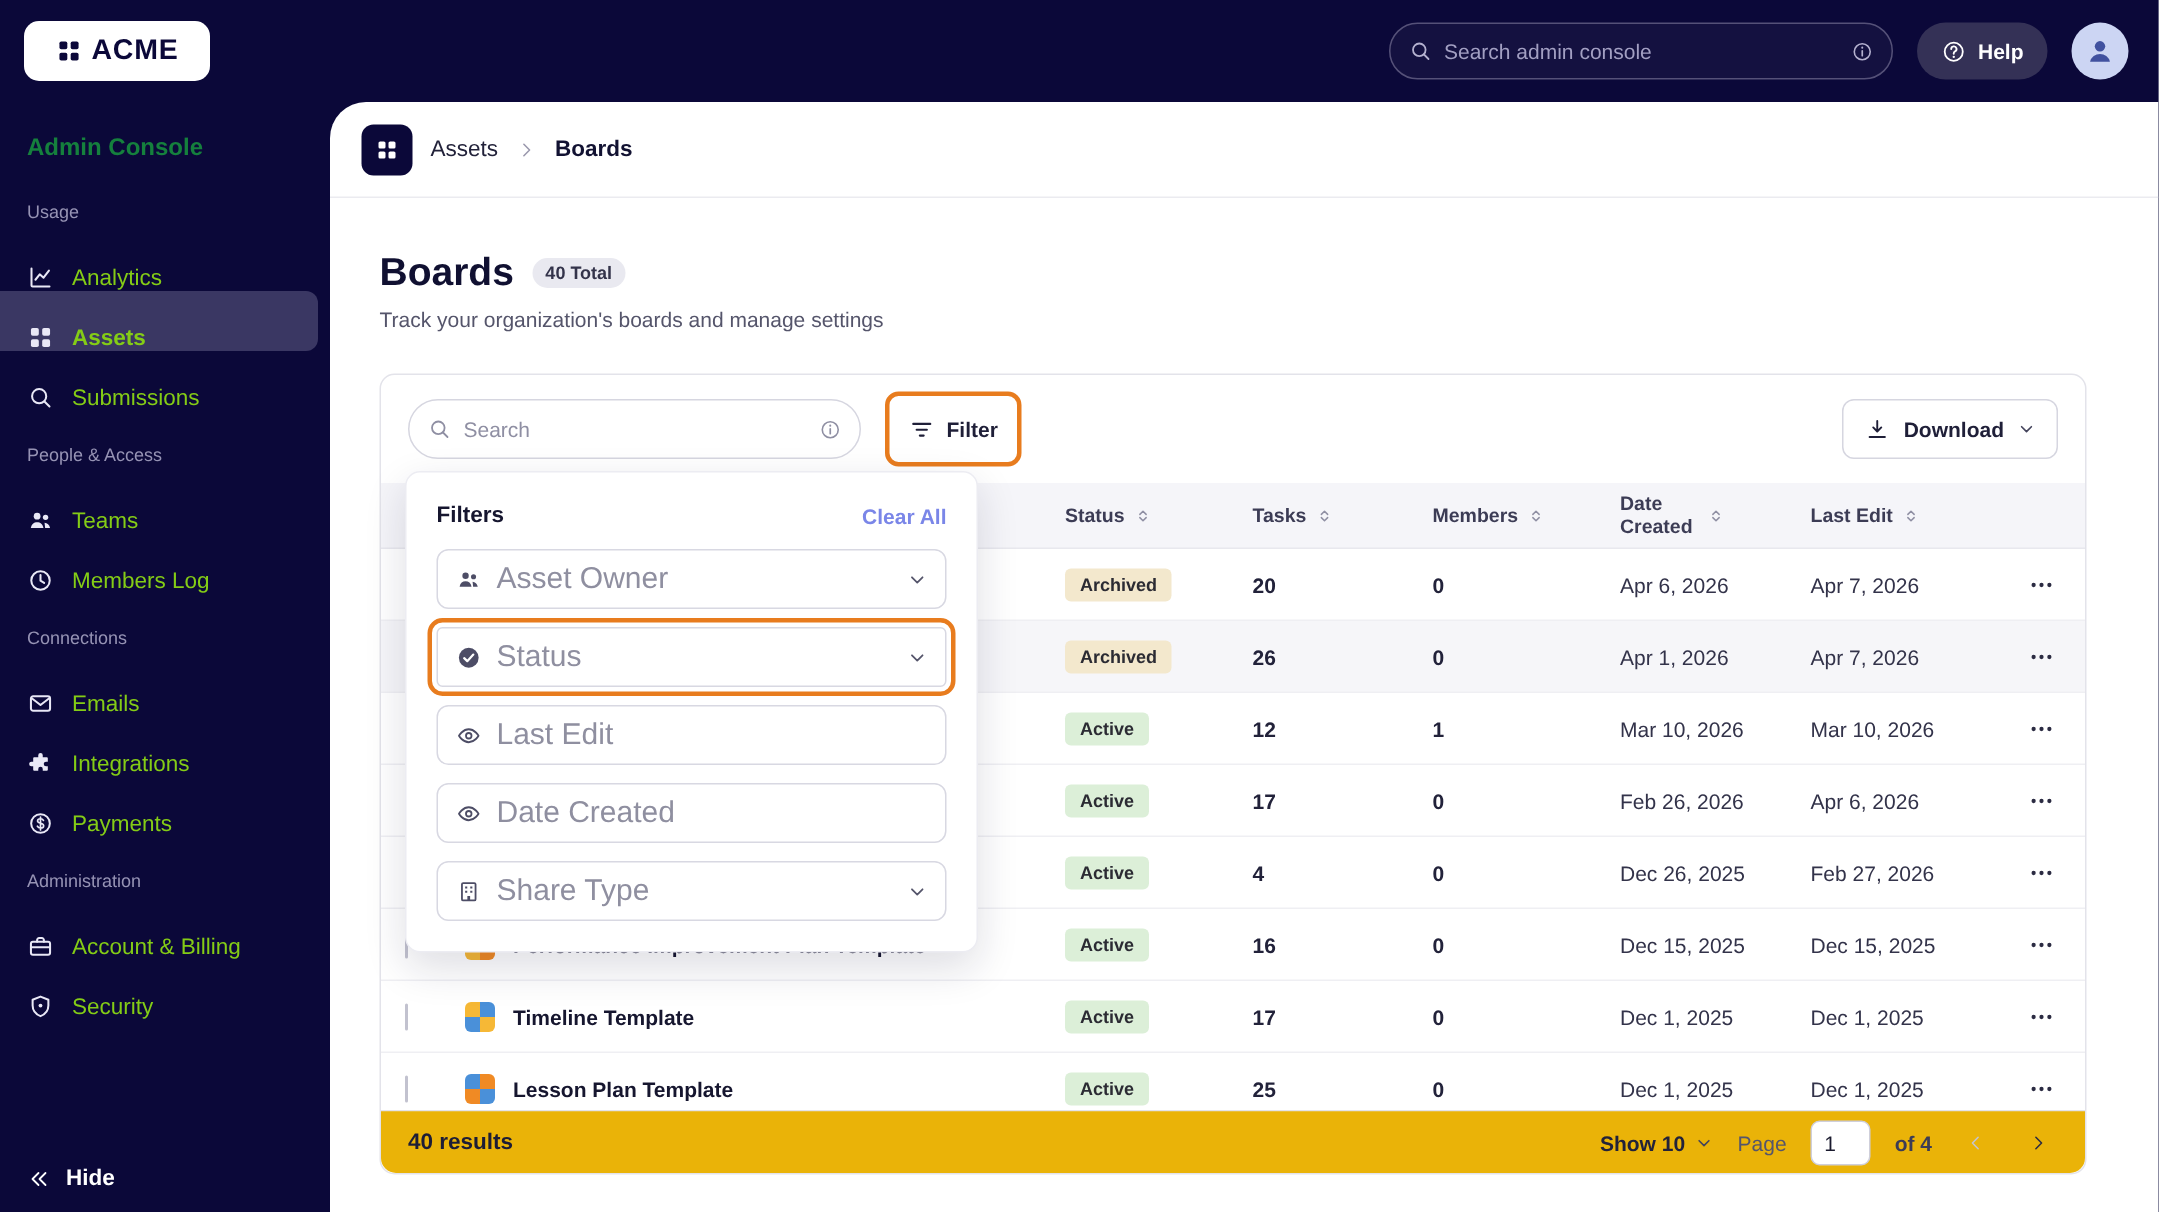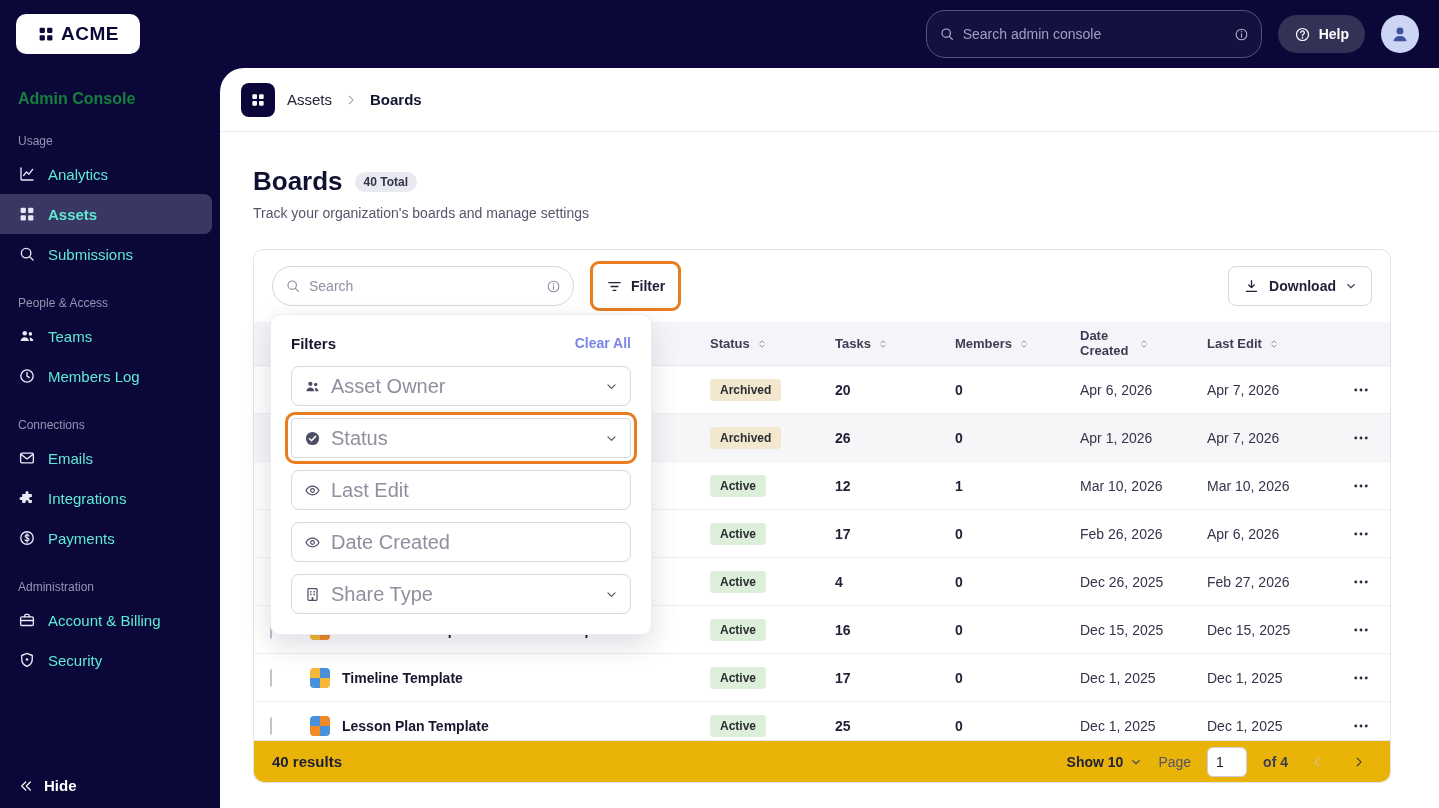--- a/index.html
+++ b/index.html
@@ -16,30 +16,30 @@
   .icn{display:inline-flex;width:18px;height:18px;flex:0 0 auto;}
   .icn svg{width:100%;height:100%;}
 
   
   .sidebar{width:220px;flex:0 0 220px;position:relative;color:#f2f1fa;padding-top:10px;}
   .logo-box{width:124px;height:40px;background:#fff;border-radius:10px;margin:4px 0 0 16px;display:flex;align-items:center;justify-content:center;gap:6px;color:var(--brand-navy);}
   .logo-box .icn{width:18px;height:18px;}
   .logo-text{font-weight:bold;font-size:19px;letter-spacing:.5px;color:var(--brand-navy);}
   .sb-title{font-size:16px;font-weight:bold;padding:36px 18px 4px 18px;color:#15803d;}
   .sb-heading{font-size:12px;color:#9693b4;margin:22px 0 6px 18px;}
-  .sb-item{height:40px;display:flex;align-items:center;gap:12px;padding-left:18px;margin-right:8px;border-radius:0 8px 8px 0;cursor:pointer;font-size:15px;color:#5eead4;}
+  .sb-item{height:40px;display:flex;align-items:flex-end;gap:12px;padding-left:18px;margin-right:8px;border-radius:0 8px 8px 0;cursor:pointer;font-size:15px;color:#84cc16;}
   .sb-item .icn{color:#e9e8f6;}
   .sb-item.active{background:#3a3763;font-weight:bold;}
   .sb-hide{position:absolute;left:18px;bottom:14px;display:flex;align-items:center;gap:10px;font-size:15px;font-weight:bold;cursor:pointer;color:#fff;}
   .sb-hide .icn{width:16px;height:16px;}
 
   
   .main{flex:1;display:flex;flex-direction:column;min-width:0;}
   .topbar{height:68px;flex:0 0 68px;display:flex;align-items:center;justify-content:flex-end;gap:16px;padding-right:20px;}
-  .tb-search{width:336px;height:48px;border:1px solid #555178;border-radius:19px;display:flex;align-items:center;gap:8px;padding:0 12px;color:#b4b1cf;background:rgba(255,255,255,.04);}
+  .tb-search{width:336px;height:38px;border:1px solid #555178;border-radius:19px;display:flex;align-items:center;gap:8px;padding:0 12px;color:#b4b1cf;background:rgba(255,255,255,.04);}
   .tb-search input{flex:1;background:transparent;border:none;outline:none;color:#fff;font-size:14px;font-family:inherit;}
   .tb-search input::placeholder{color:#a29fc2;}
   .tb-help{height:38px;border:none;border-radius:19px;background:#343156;color:#fff;display:flex;align-items:center;gap:8px;padding:12px 16px;font-size:14px;font-weight:bold;font-family:inherit;cursor:pointer;}
   .tb-avatar{width:38px;height:38px;border-radius:50%;background:#ccd5f3;display:flex;align-items:center;justify-content:center;color:#41519f;cursor:pointer;}
   .tb-avatar .icn{width:22px;height:22px;}
 
   
   .content{flex:1;background:#fff;border-top-left-radius:24px;overflow:hidden;position:relative;}
   .breadcrumb{height:64px;display:flex;align-items:center;gap:12px;padding-left:21px;border-bottom:1px solid #ebebf0;}
   .bc-tile{width:34px;height:34px;border-radius:8px;background:var(--brand-navy);display:flex;align-items:center;justify-content:center;color:#fff;}
@@ -91,21 +91,21 @@
   .page-label{font-size:14px;color:#55556b;}
   .page-input{width:40px;height:30px;border:1px solid #cfcfdb;border-radius:6px;text-align:left;padding-left:8px;font-size:14px;font-family:inherit;color:#1a1a2e;}
   .of-label{font-size:14px;font-weight:bold;color:#3c3c55;}
   .pg-btn{width:26px;height:26px;display:flex;align-items:center;justify-content:center;cursor:pointer;background:none;border:none;}
   .pg-btn .icn{width:14px;height:14px;}
   .pg-prev{color:#c5c5d2;}
   .pg-next{color:#2b2b42;}
 
   
   .filter-panel{position:absolute;left:16px;top:64px;width:382px;background:#fff;border:1px solid #ececf2;border-radius:10px;box-shadow:0 10px 28px rgba(20,20,60,.14);padding:20px;z-index:30;}
-  .fp-head{display:flex;align-items:flex-start;justify-content:space-between;margin-bottom:14px;}
+  .fp-head{display:flex;align-items:flex-end;justify-content:space-between;margin-bottom:14px;}
   .fp-title{font-size:15px;font-weight:bold;color:#16162f;}
   .fp-clear{font-size:14px;font-weight:bold;color:var(--accent-blue);cursor:pointer;text-decoration:none;}
   .f-field{height:40px;border:1px solid #d8d8e2;border-radius:8px;display:flex;align-items:center;gap:10px;padding:0 12px;margin-bottom:12px;cursor:pointer;background:#fff;}
   .f-field:last-child{margin-bottom:0;}
   .f-field .f-icn{color:#4d4d66;width:17px;height:17px;}
   .f-label{flex:1;font-size:20px;color:#8f8fa0;}
   .f-chev{width:13px;height:13px;color:#55556b;}
   .f-field.annotated{outline:3px solid var(--annotation-orange);outline-offset:3px;border-radius:4px;}
 </style>
 </head>

